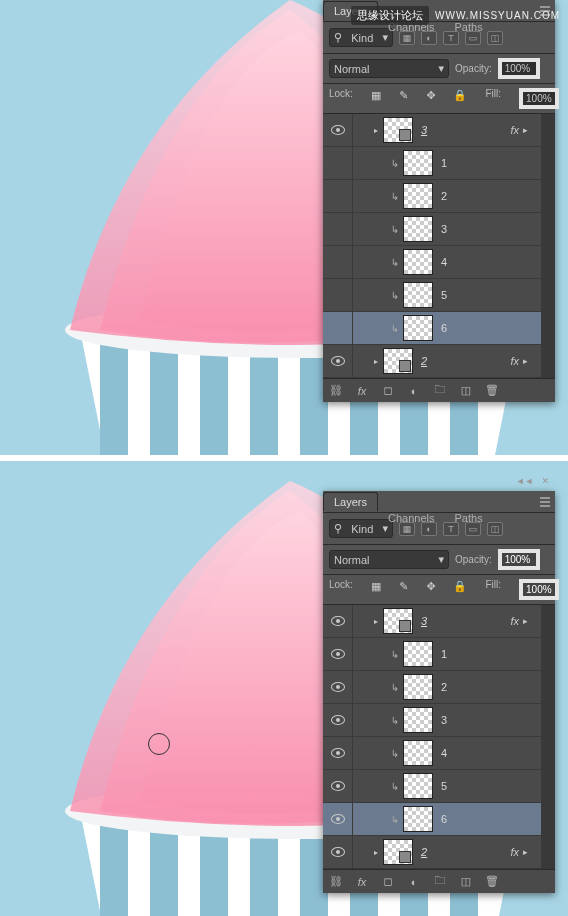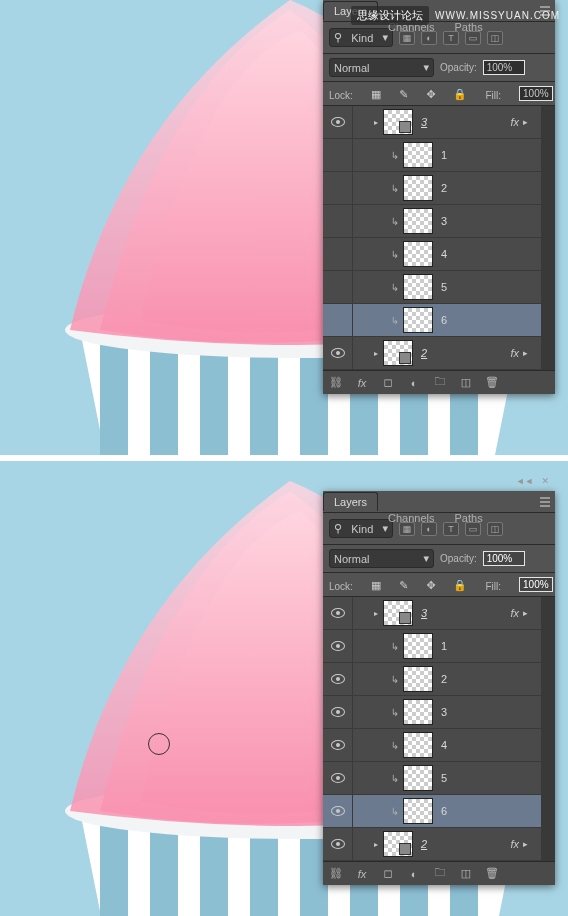--- a/index.html
+++ b/index.html
@@ -16,24 +16,24 @@
 .watermark-url { color: #eee; font-size: 10px; letter-spacing: 1px; padding-right: 8px; }
 .tabbar { display: flex; align-items: center; height: 22px; border-bottom: 1px solid #2a2a2a; position: relative; }
 .tab { padding: 3px 10px; font-size: 11px; color: #b0b0b0; margin-top: 32px; }
 .tab.active { background: #535353; color: #dcdcdc; border: 1px solid #2a2a2a; border-bottom: none; border-radius: 3px 3px 0 0; margin-top: -1px; }
 .panel-menu { margin-left: auto; width: 20px; height: 20px; display: flex; flex-direction: column; justify-content: center; align-items: center; gap: 2px; }
 .panel-menu span { width: 10px; height: 2px; background: #999; }
 .filter-row { display: flex; align-items: center; padding: 6px 6px; gap: 6px; border-bottom: 1px solid #2a2a2a; }
 .kind-select { display: inline-flex; align-items: center; background: #393939; border: 1px solid #2a2a2a; border-radius: 3px; padding: 2px 4px; width: 64px; justify-content: space-between; }
 .mini-icon { width: 16px; height: 14px; display: inline-flex; align-items: center; justify-content: center; border: 1px solid #777; border-radius: 2px; font-size: 9px; color: #aaa; background: #4a4a4a; }
 .set-row { display: flex; align-items: center; padding: 4px 6px; gap: 6px; border-bottom: 1px solid #2a2a2a; }
-.mode-select { background: #393939; border: 1px solid #2a2a2a; border-radius: 3px; padding: 2px 4px; width: 105px; display: flex; align-items: center; justify-content: space-between; }
+.mode-select { background: #393939; border: 1px solid #2a2a2a; border-radius: 3px; padding: 2px 4px; width: 120px; display: flex; align-items: center; justify-content: space-between; }
 .label { color: #bbb; font-size: 10px; }
-.pct { background: #2f2f2f; border: 1px solid #e5e5e5; padding: 1px 3px; width: 42px; font-size: 10px; }
-.lock-row { display: flex; align-items: flex-end; padding: 4px 6px; gap: 18px; border-bottom: 1px solid #2a2a2a; }
+.pct { background: #2f2f2f; border: 4px solid #e5e5e5; padding: 1px 3px; width: 42px; font-size: 10px; }
+.lock-row { display: flex; align-items: flex-start; padding: 4px 6px; gap: 18px; border-bottom: 1px solid #2a2a2a; }
 .lock-icon { width: 14px; height: 14px; display: flex; align-items: center; justify-content: center; }
 .layers-list { background: #4a4a4a; }
 .layer-row { display: flex; align-items: center; height: 33px; border-bottom: 1px solid #3a3a3a; position: relative; }
 .layer-row.selected { background: #6b7a8f; }
 .vis-col { width: 30px; height: 100%; display: flex; align-items: center; justify-content: center; border-right: 1px solid #3a3a3a; }
 .eye { width: 14px; height: 10px; border-radius: 50%; border: 1px solid #c8c8c8; position: relative; }
 .eye::after { content: ''; position: absolute; width: 4px; height: 4px; background: #c8c8c8; border-radius: 50%; top: 2px; left: 4px; }
 .indent { width: 18px; }
 .clip-arrow { width: 12px; height: 12px; display: inline-flex; align-items: center; justify-content: center; margin-right: 2px; font-size: 10px; color: #aaa; }
 .chev { width: 10px; height: 10px; display: inline-flex; align-items: center; justify-content: center; color: #c8c8c8; font-size: 8px; margin-right: 2px; }

